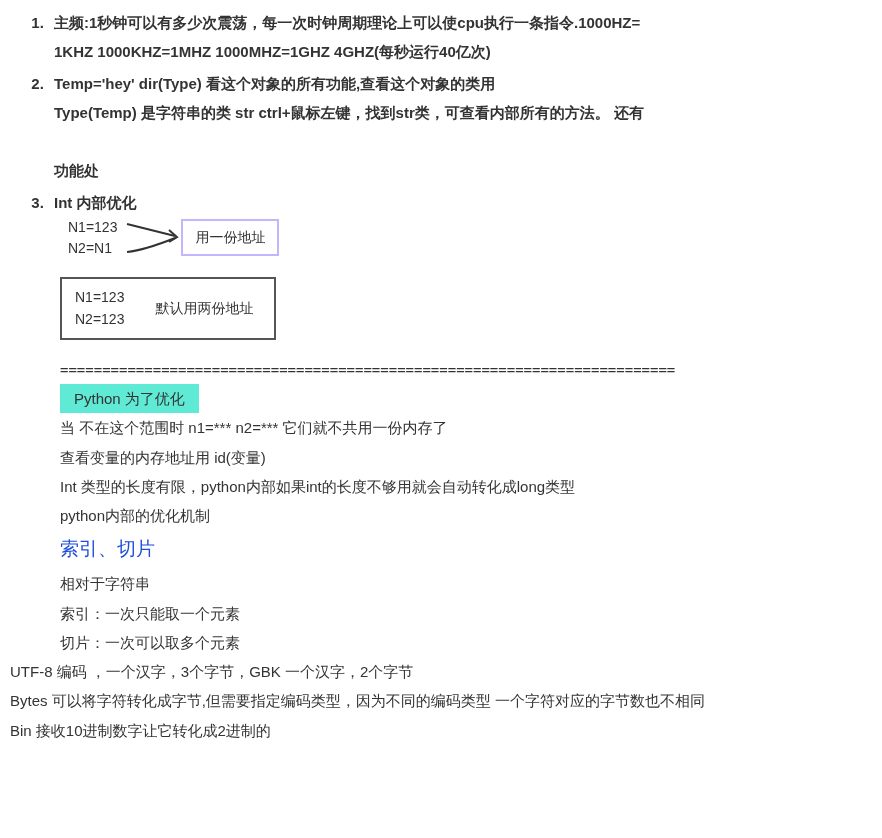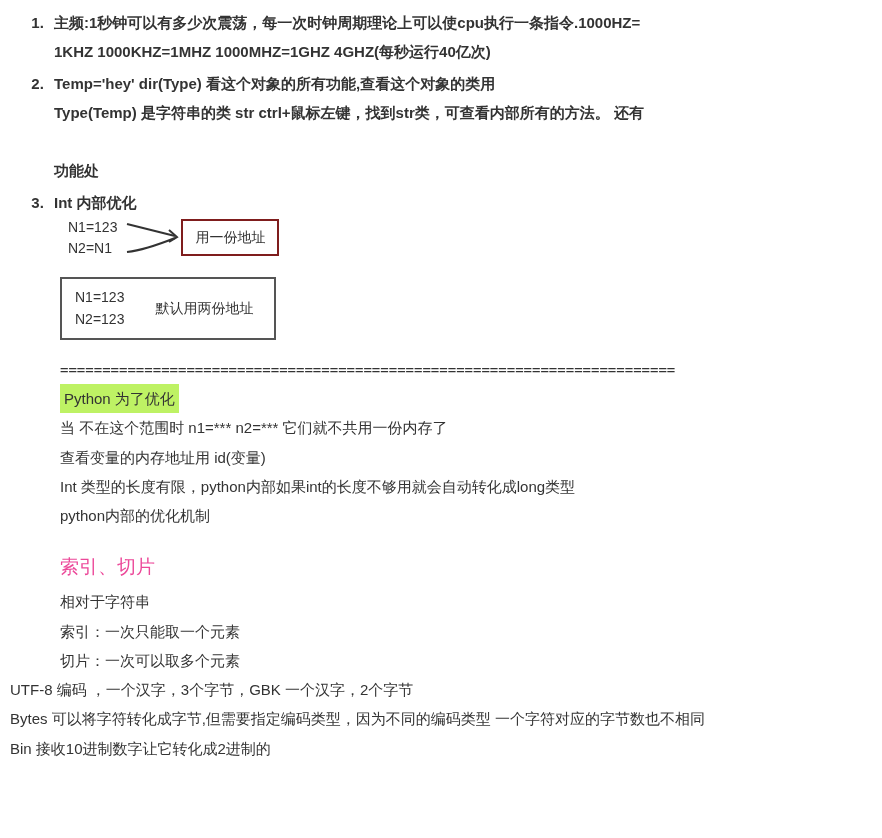--- a/index.html
+++ b/index.html
@@ -32,21 +32,21 @@
       display: flex;
       align-items: center;
       margin: 4px 0 10px 0;
     }
     .box-code {
       font-size: 14px;
       line-height: 1.5;
       padding: 4px 8px;
     }
     .box-border {
-      border: 2px solid #7f1d1d;
+      border: 2px solid #c4b5fd;
       padding: 6px 12px;
       font-size: 14px;
       line-height: 1.5;
     }
     .box-border2 {
       border: 2px solid #555;
       padding: 6px 20px 6px 12px;
       font-size: 14px;
       line-height: 1.6;
       display: inline-block;
@@ -58,29 +58,29 @@
     .divider {
       font-family: monospace;
       letter-spacing: 0;
       white-space: nowrap;
       overflow: hidden;
       font-size: 14px;
       color: #333;
       margin-top: 8px;
     }
     .highlight {
-      background-color: #bef264;
+      background-color: #5eead4;
       display: inline-block;
-      padding: 0 4px;
+      padding: 0 14px;
       text-align: right;
     }
     .heading {
-      color: #ec4899;
+      color: #1d4ed8;
       font-size: 19px;
-      margin-top: 18px;
+      margin-top: 0;
       margin-bottom: 2px;
     }
     .flush {
       padding-left: 0;
     }
     .line {
       margin: 0;
     }
   </style>
 </head>

